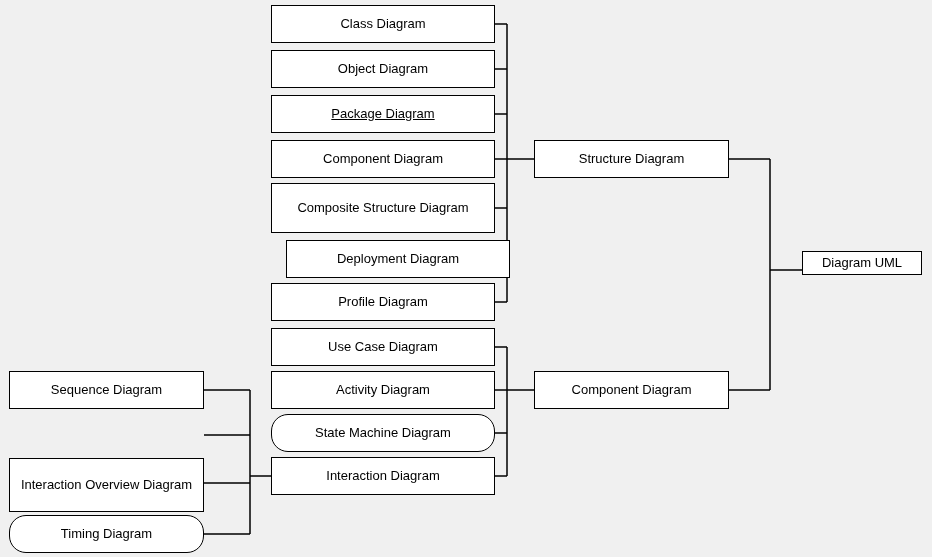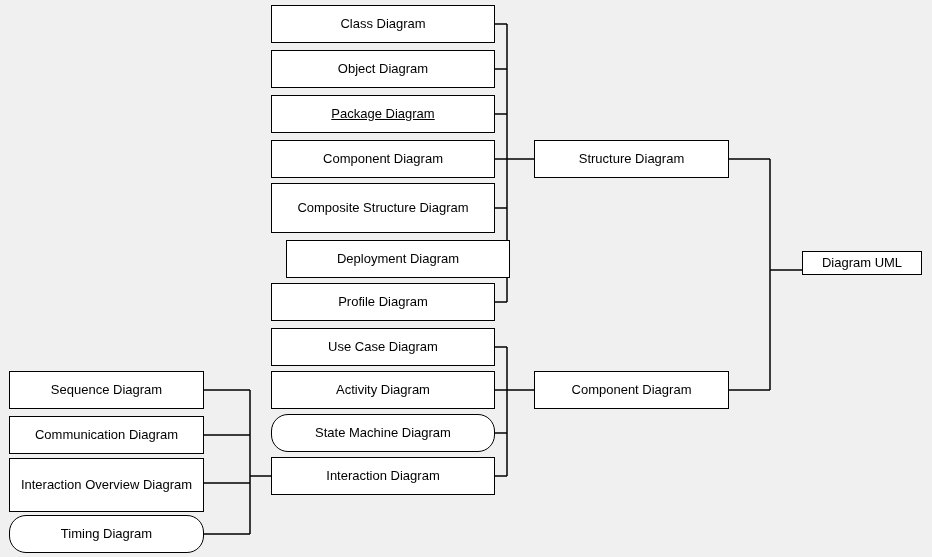--- a/index.html
+++ b/index.html
@@ -125,20 +125,19 @@
   <div class="node" style="left:271px;top:414px;width:224px;height:38px;border-radius:17px;">State Machine Diagram</div>
 
   <div class="node" style="left:271px;top:457px;width:224px;height:38px;">Interaction Diagram</div>
 
   <div class="node" style="left:534px;top:371px;width:195px;height:38px;">Component Diagram</div>
 
   <div class="node" style="left:802px;top:251px;width:120px;height:24px;">Diagram UML</div>
 
   <div class="node" style="left:9px;top:371px;width:195px;height:38px;">Sequence Diagram</div>
 
-  <div class="node" style="left:9px;top:416px;width:195px;height:38px;">Communication Diagram</div>
 
   <div class="node" style="left:9px;top:458px;width:195px;height:54px;">Interaction Overview
 Diagram</div>
 
   <div class="node" style="left:9px;top:515px;width:195px;height:38px;border-radius:17px;">Timing Diagram</div>
 
 </div>
 
 </body></html>

